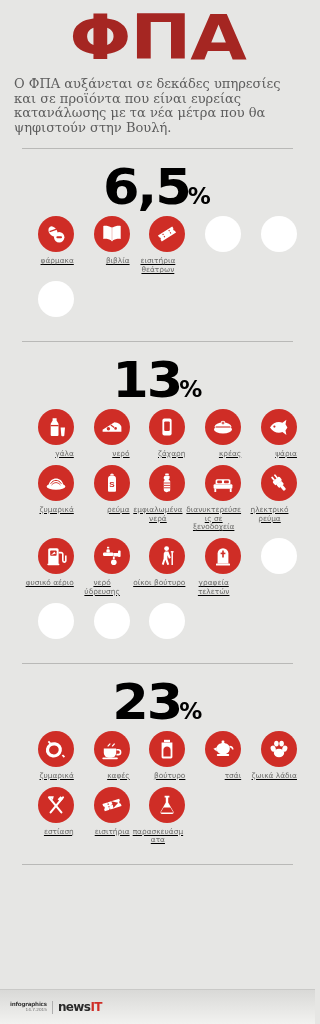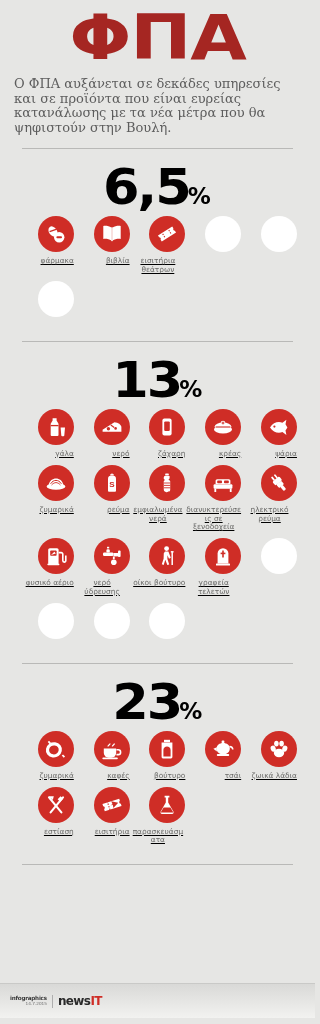--- a/index.html
+++ b/index.html
@@ -87,21 +87,21 @@
     line-height:8.8px;
     color:#6a6a68;
     text-align:center;
     font-family:"DejaVu Sans","Liberation Sans",sans-serif;
     max-width:55px;
     word-break:break-word;
   }
 
   
   .footer{
-    position:absolute;left:0;bottom:6px;width:315px;height:34px;
+    position:absolute;left:0;bottom:0;width:315px;height:34px;
     background:linear-gradient(#d9d9d7,#f2f2f0);
     border-top:1px solid #c9c9c7;
     display:flex;align-items:center;
   }
   .foot-inner{display:flex;align-items:center;padding-left:10px;}
   .foot-ig{display:flex;flex-direction:column;line-height:1;}
   .foot-ig .ig1{font-size:5.6px;font-weight:bold;color:#3a3a3a;letter-spacing:-.2px;}
   .foot-ig .ig2{font-size:4.2px;color:#6d6d6d;text-align:right;margin-top:1px;}
   .foot-sep{width:1px;height:13px;background:#aeaeae;margin:0 5px;}
   .foot-logo{font-size:12px;font-weight:bold;color:#2a2a2a;letter-spacing:-.6px;font-family:"DejaVu Sans","Liberation Sans",sans-serif;}

